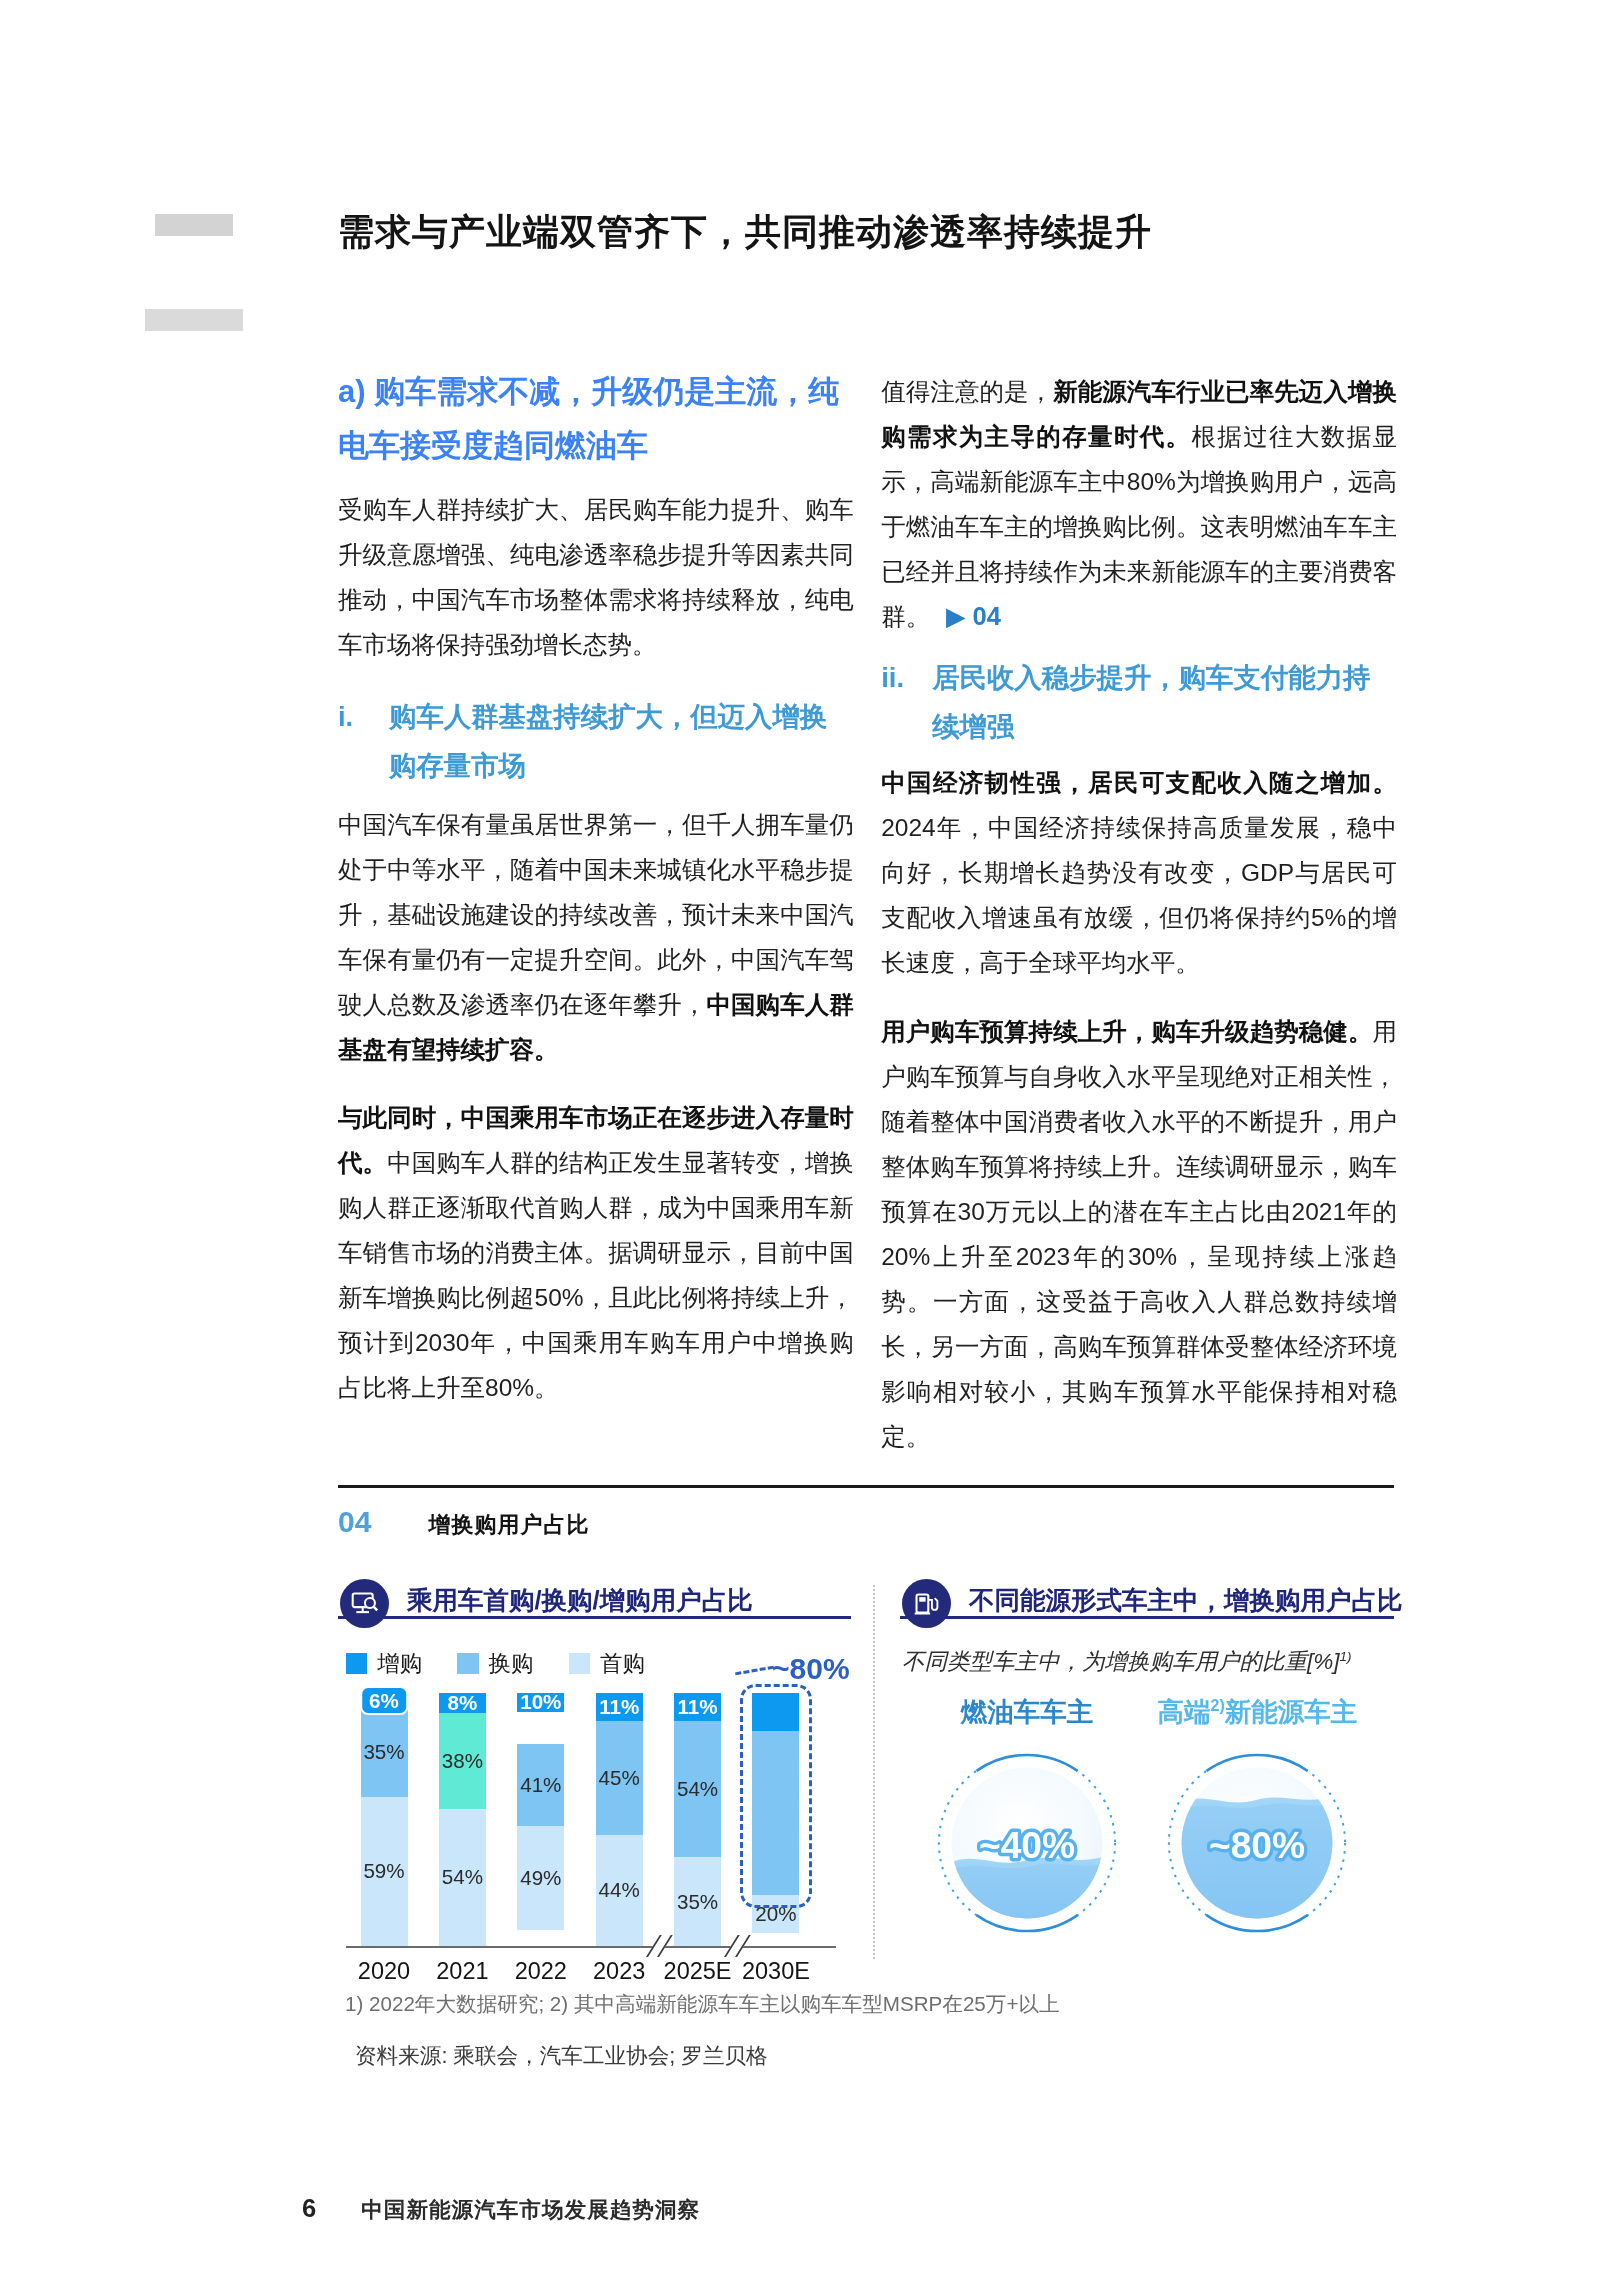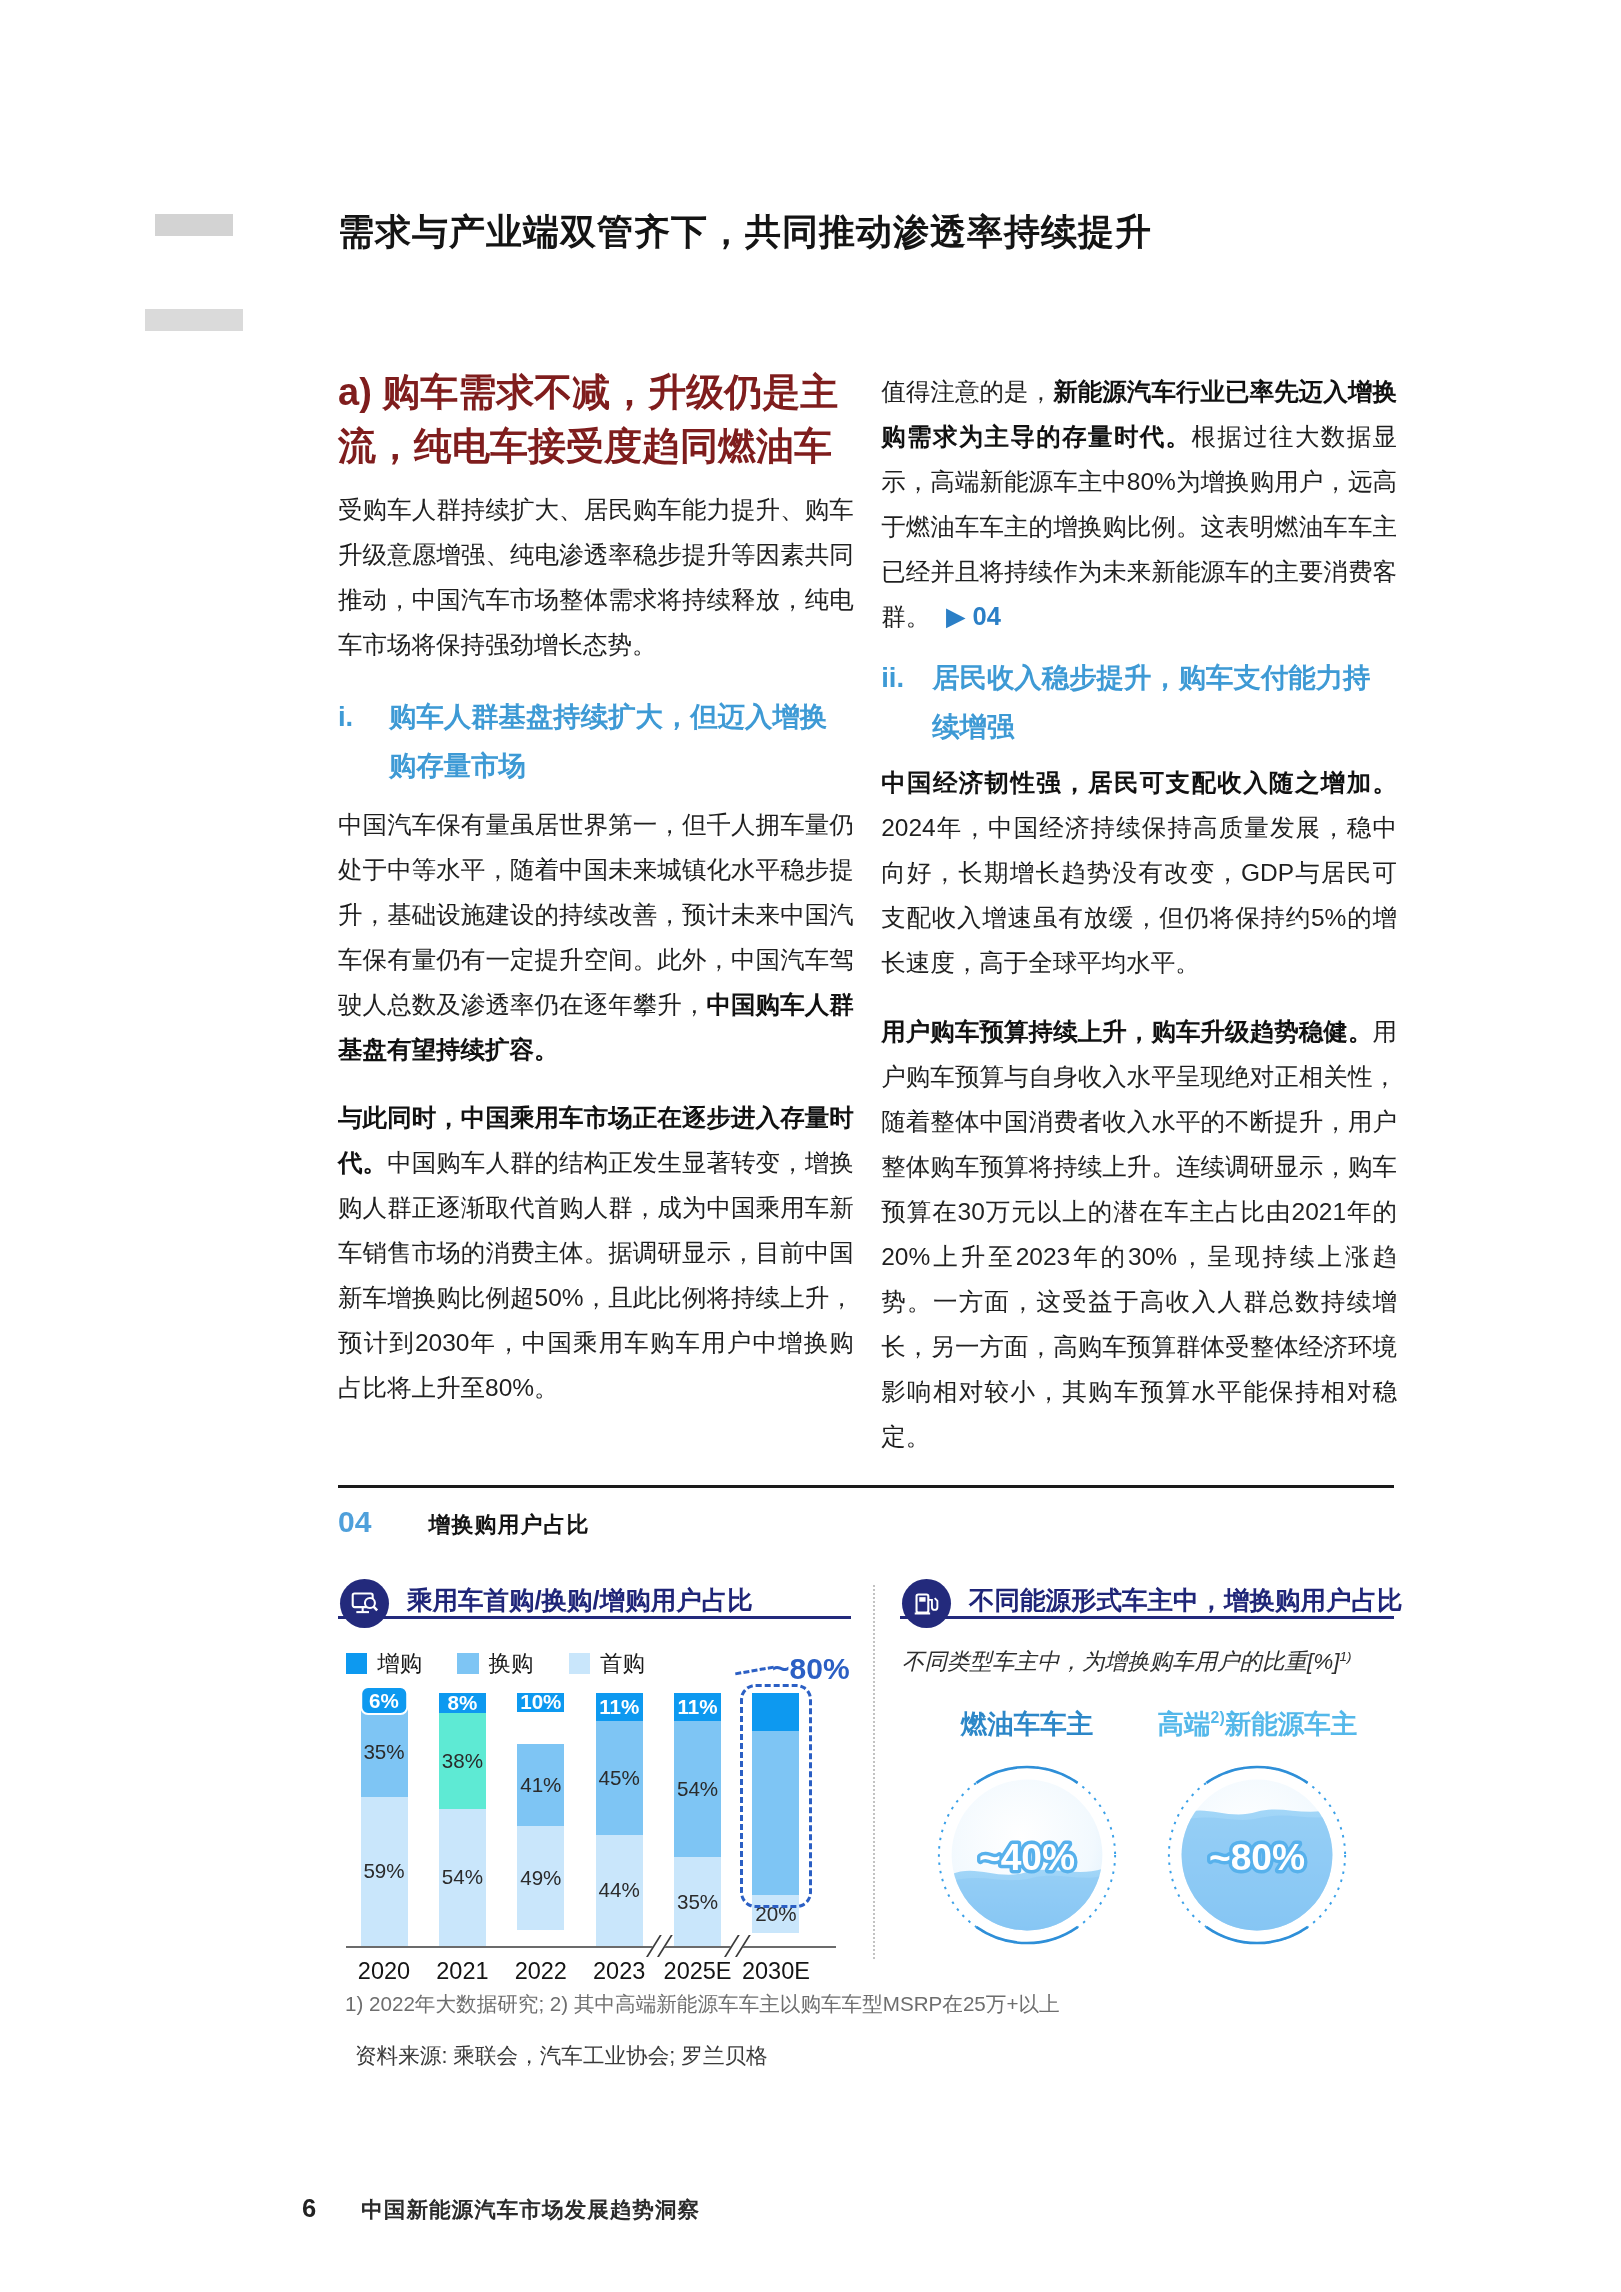--- a/index.html
+++ b/index.html
@@ -6,21 +6,21 @@
   .page{position:relative;width:1621px;height:2293px;background:#ffffff;overflow:hidden;
         font-family:"Liberation Sans","DejaVu Sans",sans-serif;color:#1a1a1a;}
   .deco{position:absolute;background:#d3d3d3;}
   .deco1{left:155px;top:214px;width:78px;height:21.6px;}
   .deco2{left:145px;top:309px;width:98px;height:21.6px;background:#dadada;}
   .main-title{position:absolute;left:338px;top:208px;width:1068px;font-size:36px;font-weight:700;color:#141414;letter-spacing:1px;}
   .columns{position:absolute;left:338px;top:365px;width:1059px;display:flex;gap:27.4px;}
   .col{width:516px;}
   .col p{font-size:24.5px;line-height:45px;text-align:justify;margin:0;color:#1f1f1f;}
   .col p b{color:#111;}
-  h2.blue-dark{margin:0 0 13.7px 0;font-size:38px;line-height:54px;font-weight:700;color:#7f1d1d;}
+  h2.blue-dark{margin:0 0 13.7px 0;font-size:31px;line-height:54px;font-weight:700;color:#3b82f6;}
   h3.blue-light{margin:0;display:flex;font-size:27.4px;line-height:49px;font-weight:700;color:#3e9ad5;}
   h3.blue-light .hnum{width:51px;flex:none;}
   h3.blue-light .htext{flex:1;}
   .mt12{margin-top:11.8px !important;}
   .mt24{margin-top:23.5px !important;}
   .mt10{margin-top:9.8px !important;}
   .ref{color:#2b7fc6;font-weight:700;font-size:25.5px;white-space:nowrap;margin-left:15.7px;}
   
   .exhibit{position:absolute;left:338px;top:1485px;width:1056px;}
   .ex-rule{height:2.9px;background:#1a1a1a;}
@@ -52,21 +52,21 @@
   .seg-label.chip{position:absolute;top:-6.9px;left:50%;transform:translateX(-50%);background:#0d99f0;
                   border:2.9px solid #ffffff;border-radius:7.8px;padding:0 6.9px;line-height:25.5px;z-index:3;}
   .cat-label{position:absolute;top:265px;left:50%;transform:translateX(-50%);font-size:23.5px;color:#141414;white-space:nowrap;}
   .brk{position:absolute;top:242px;width:8.8px;height:21.6px;background:#ffffff;transform:skewX(-32deg);
        border-left:2.9px solid #3a3a3a;border-right:2.9px solid #3a3a3a;z-index:2;}
   .anno-box{position:absolute;left:-12.7px;right:-12.7px;top:-8.8px;height:218px;border:3.9px dashed #2b5fc4;border-radius:15.7px;z-index:4;}
   .anno-label{position:absolute;top:-41px;left:19.6px;font-size:30px;font-weight:700;color:#2b5fc4;white-space:nowrap;z-index:5;}
   .anno-dash{position:absolute;top:-23.5px;left:-17.6px;width:39px;height:0;border-top:3.9px dashed #2b5fc4;transform:rotate(-10deg);z-index:5;}
   
   .subtitle{margin-top:13.7px;font-style:italic;font-size:22.5px;color:#2e2e2e;padding-left:2px;}
-  .gauges{display:flex;margin-top:29px;justify-content:space-between;padding:0 21.6px 0 11.8px;}
+  .gauges{display:flex;margin-top:17px;justify-content:space-between;padding:0 21.6px 0 11.8px;}
   .gauge{display:flex;flex-direction:column;align-items:center;width:230px;}
   .g-label{font-size:26.5px;font-weight:700;white-space:nowrap;}
   .g-svg{margin-top:19.6px;}
   sup{font-size:60%;vertical-align:super;}
   
   .footnote{position:absolute;left:345px;top:1990px;font-size:20.6px;color:#6e6e6e;}
   .source{position:absolute;left:355px;top:2041px;font-size:21.6px;color:#3a3a3a;}
   .footer{position:absolute;left:302px;top:2194px;display:flex;align-items:baseline;gap:45px;}
   .pg-num{font-size:25.5px;font-weight:700;color:#222;}
   .pg-text{font-size:21.6px;font-weight:700;color:#2b2b2b;letter-spacing:1px;}

